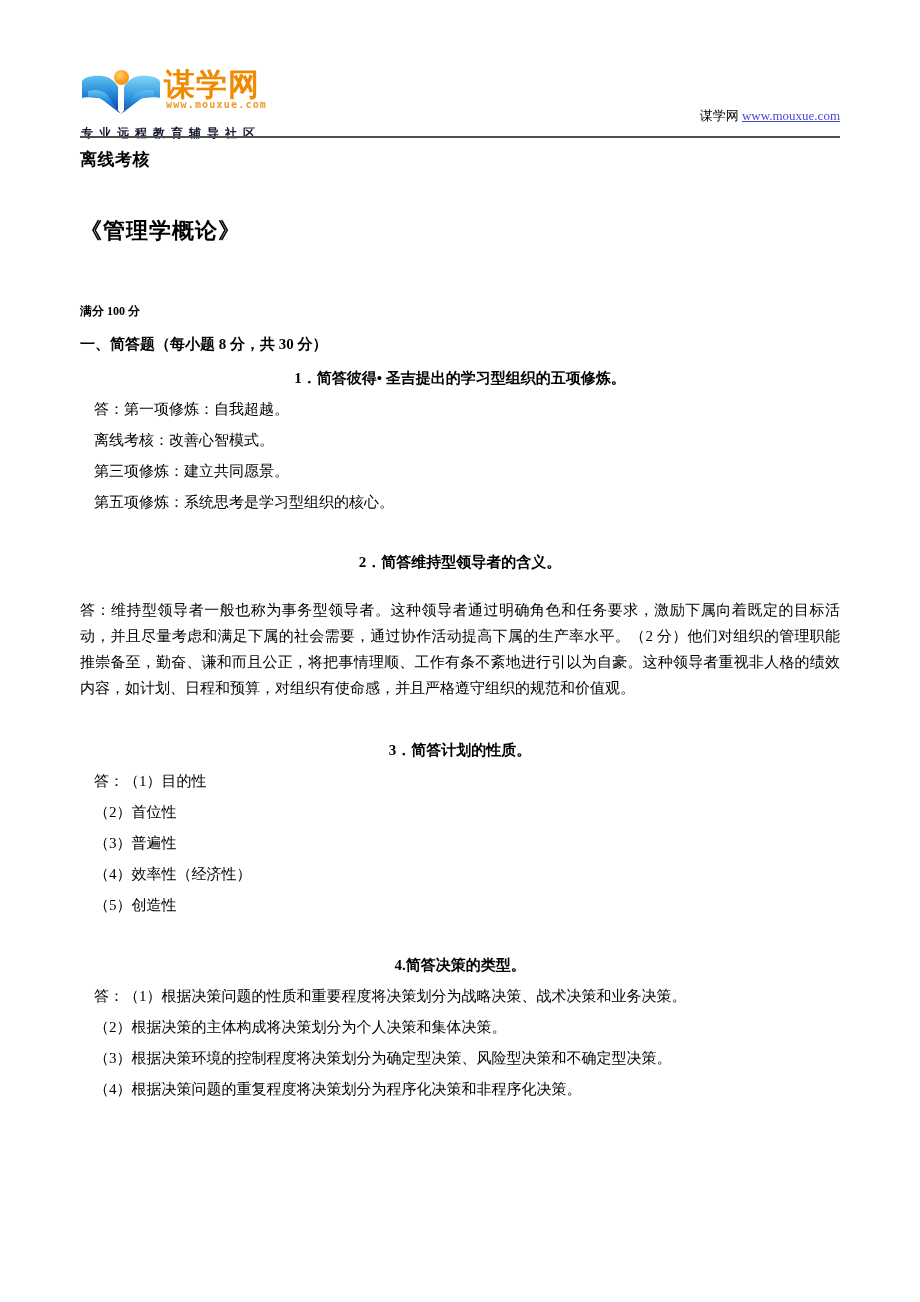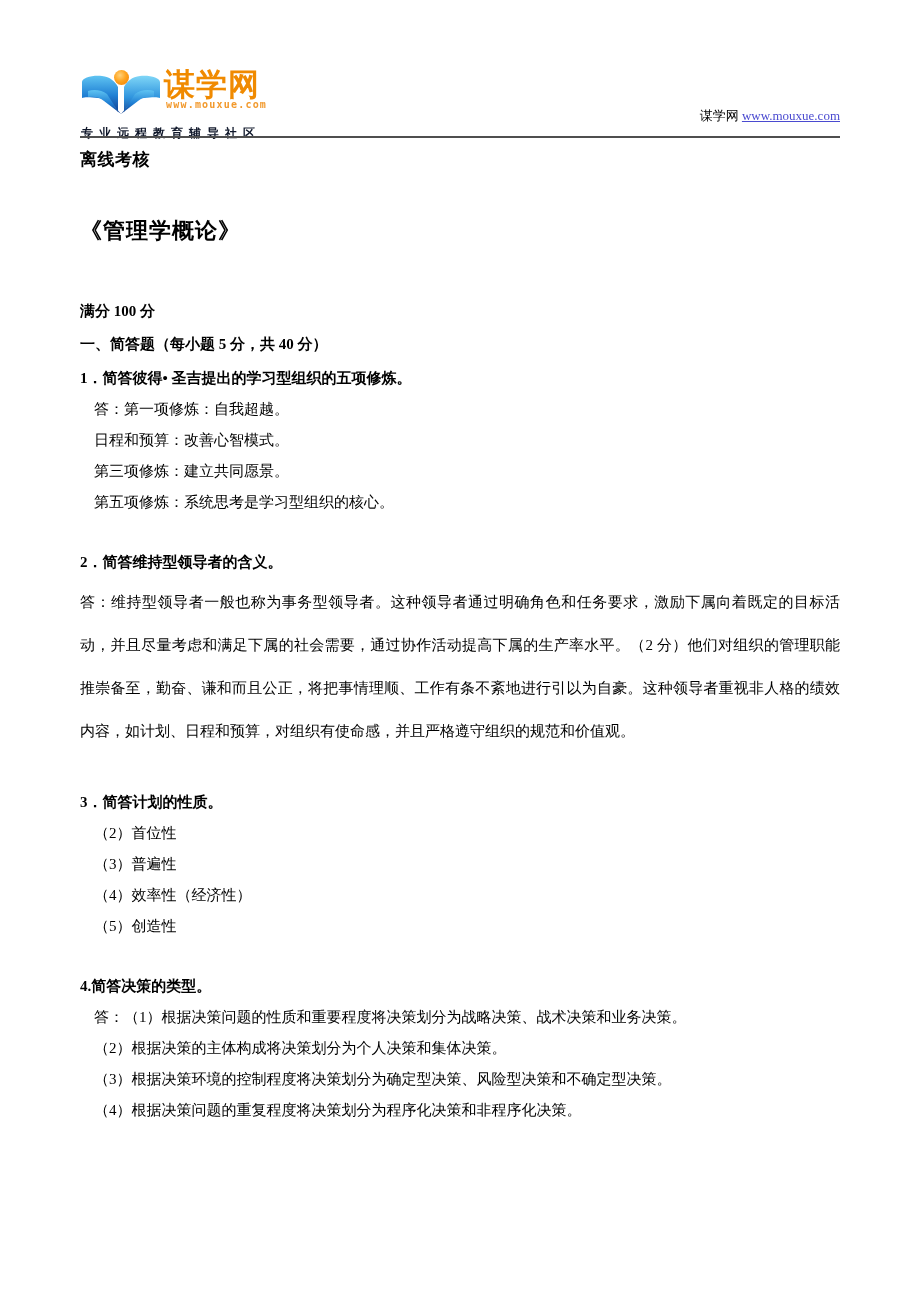--- a/index.html
+++ b/index.html
@@ -151,48 +151,49 @@
 
   .doc-title {
     font-size: 22px;
     font-weight: bold;
     line-height: 30px;
     margin: 44px 0 0 0;
     letter-spacing: 1px;
   }
 
   .meta-line {
-    font-size: 15px;
+    font-size: 12px;
     font-weight: bold;
     line-height: 22px;
     margin: 54px 0 0 0;
   }
   .sec-head {
     font-size: 15px;
     font-weight: bold;
     line-height: 22px;
     margin: 11px 0 0 0;
   }
 
   .q {
     font-size: 15px;
     font-weight: bold;
     line-height: 22px;
     margin: 12px 0 0 0;
+    text-align: center;
   }
   .a {
     font-size: 15px;
     font-weight: normal;
     line-height: 22px;
     margin: 9px 0 0 0;
     text-align: justify;
   }
   .a.flow {
-    line-height: 43px;
-    margin-top: 8px;
+    line-height: 26px;
+    margin-top: 24px;
     text-align: justify;
     text-justify: inter-ideograph;
   }
   .a.indent {
     margin-left: 14px;
   }
   .gap-lg { height: 26px; }
 </style>
 </head>
 <body>
@@ -236,36 +237,37 @@
   </div>
   <div class="header-rule"></div>
 
   <div class="content">
 
     <div class="h-section">离线考核</div>
 
     <div class="doc-title">《管理学概论》</div>
 
     <div class="meta-line">满分 100 分</div>
-    <div class="sec-head">一、简答题（每小题 5 分，共 40 分）</div>
+    <div class="sec-head">一、简答题（每小题 8 分，共 30 分）</div>
 
     <div class="q"><span>1．</span><span>简答彼得• 圣吉提出的学习型组织的五项修炼。</span></div>
     <div class="a indent">答：第一项修炼：自我超越。</div>
-    <div class="a indent">日程和预算：改善心智模式。</div>
+    <div class="a indent">离线考核：改善心智模式。</div>
     <div class="a indent">第三项修炼：建立共同愿景。</div>
     <div class="a indent">第五项修炼：系统思考是学习型组织的核心。</div>
 
     <div class="gap-lg"></div>
 
     <div class="q"><span>2．</span><span>简答维持型领导者的含义。</span></div>
     <div class="a flow">答：维持型领导者一般也称为事务型领导者。这种领导者通过明确角色和任务要求，激励下属向着既定的目标活动，并且尽量考虑和满足下属的社会需要，通过协作活动提高下属的生产率水平。（2 分）他们对组织的管理职能推崇备至，勤奋、谦和而且公正，将把事情理顺、工作有条不紊地进行引以为自豪。这种领导者重视非人格的绩效内容，如计划、日程和预算，对组织有使命感，并且严格遵守组织的规范和价值观。</div>
 
     <div class="gap-lg"></div>
 
     <div class="q"><span>3．</span><span>简答计划的性质。</span></div>
+    <div class="a indent">答：（1）目的性</div>
     <div class="a indent">（2）首位性</div>
     <div class="a indent">（3）普遍性</div>
     <div class="a indent">（4）效率性（经济性）</div>
     <div class="a indent">（5）创造性</div>
 
     <div class="gap-lg"></div>
 
     <div class="q"><span>4.</span><span>简答决策的类型。</span></div>
     <div class="a indent">答：（1）根据决策问题的性质和重要程度将决策划分为战略决策、战术决策和业务决策。</div>
     <div class="a indent">（2）根据决策的主体构成将决策划分为个人决策和集体决策。</div>

